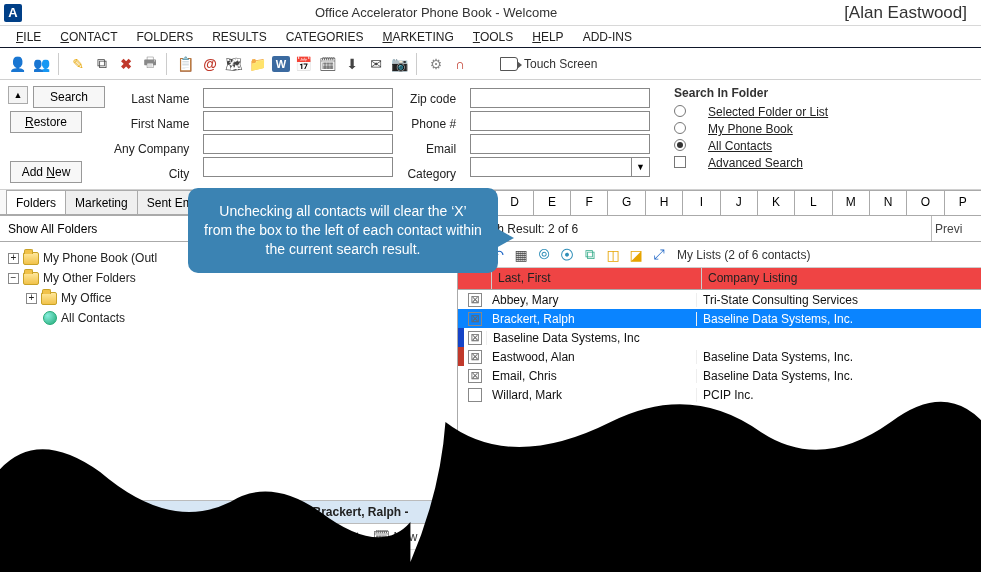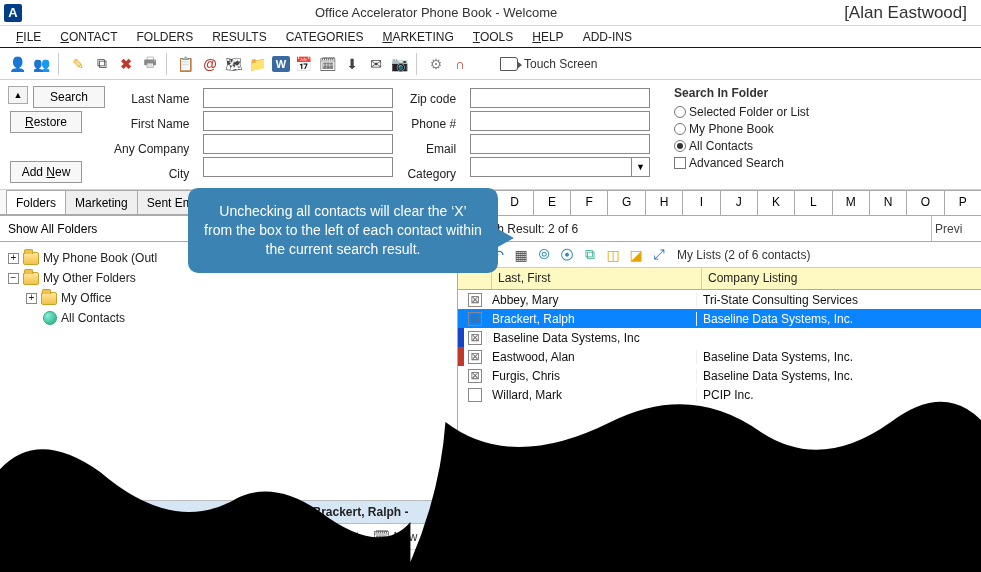--- a/index.html
+++ b/index.html
@@ -31,21 +31,21 @@
   .sbtn { width: 72px; height: 22px; border:1px solid #999; background:#f7f7f7; cursor:pointer; font-size:12px;}
   .labelscol { display:flex; flex-direction:column; gap:3px; align-items:flex-end; padding-top:2px;}
   .labelscol span{height:22px;display:flex;align-items:center;color:#222;}
   .inputscol { display:flex; flex-direction:column; gap:3px; padding-top:2px;}
   .inputscol input, .inputscol .fakeinput { width:190px; height:20px; border:1px solid #888; padding:0 3px;}
   .inputscol2 input, .inputscol2 .fakeinput { width:180px; height:20px; border:1px solid #888; padding:0 3px;}
   .dropdownarrow { width:18px;height:20px;border:1px solid #888;border-left:none;display:inline-flex;align-items:center;justify-content:center;cursor:pointer; font-size:9px;}
   .row {display:flex;}
   .searchfolder { margin-left: 10px; display:flex; flex-direction:column; gap:3px; padding-top:0px;}
   .searchfolder .hdr{font-weight:bold;color:#333;margin-bottom:2px;}
-  .radio,.checkbox{display:flex;align-items:center;gap:3px;color:#222;cursor:pointer;}
+  .radio,.checkbox{display:flex;gap:22px;color:#222;cursor:pointer;text-decoration:underline;}
   .radio .r{width:12px;height:12px;border:1px solid #777;border-radius:50%;display:inline-flex;align-items:center;justify-content:center;}
   .radio .r.sel::after{content:"";width:6px;height:6px;background:#333;border-radius:50%;}
   .checkbox .c{width:12px;height:12px;border:1px solid #777;display:inline-block;}
 
   
   .lefttabs { width: 458px; display:flex; border-bottom:1px solid #aaa; height:25px; background:#f8f8f8;}
   .ltab { padding: 4px 9px; border:1px solid #aaa; border-bottom:none; background:#fff; margin-right:-1px; cursor:pointer; display:flex;align-items:center;}
   .ltab.inactive{background:#efefef;}
   .ltab:first-child{margin-left:6px;}
 
@@ -72,21 +72,21 @@
   .foldericon::before{content:"";position:absolute;top:-4px;left:0;width:7px;height:4px;background:#f1c24a;border:1px solid #c9a227;border-bottom:none;border-radius:2px 2px 0 0;}
   .globeicon{width:14px;height:14px;border:1px solid #2a7; border-radius:50%; background:radial-gradient(circle at 30% 30%,#8ed,#2a7);}
   .indent1{margin-left:18px;}
 
   
   .resulttoolbar { height:26px; display:flex; align-items:center; gap:5px; padding:0 8px; border-bottom:1px solid #ccc; color:#444;}
   .resulttoolbar .ic{width:18px;height:18px;display:inline-flex;align-items:center;justify-content:center;font-size:14px;cursor:pointer;}
   .mylistslabel{margin-left:4px;color:#333;}
 
   
-  .colhdr { display:flex; height:22px; border-bottom:1px solid #aaa; background:#fef9c3;}
+  .colhdr { display:flex; height:22px; border-bottom:1px solid #aaa; background:#ef4444;}
   .colhdr .chkcol{width:34px;border-right:1px solid #ccc;}
   .colhdr .namecol{width:210px;border-right:1px solid #ccc;padding:3px 6px;color:#222;}
   .colhdr .compcol{flex:1;padding:3px 6px;color:#222;}
   .listbody{overflow:auto;}
   .lrow{display:flex;height:19px;align-items:center;cursor:pointer;}
   .lrow .mark{width:6px;height:19px;}
   .lrow .chk{width:14px;height:14px;border:1px solid #888;margin:0 4px;display:inline-flex;align-items:center;justify-content:center;font-size:11px;color:#666;line-height:1;}
   .lrow .name{width:210px;padding:0 6px;color:#111;white-space:nowrap;overflow:hidden;}
   .lrow .comp{flex:1;padding:0 6px;color:#111;white-space:nowrap;overflow:hidden;border-left:1px solid #eee;}
   .lrow.selected{background:#0a84ff;color:#fff;}
@@ -314,21 +314,21 @@
         </div>
         <div class="lrow">
           <span class="mark" style="background:#c0392b"></span>
           <span class="chk">⊠</span>
           <span class="name">Eastwood, Alan</span>
           <span class="comp">Baseline Data Systems, Inc.</span>
         </div>
         <div class="lrow">
           <span class="mark" style="background:transparent"></span>
           <span class="chk">⊠</span>
-          <span class="name">Furgis, Chris</span>
+          <span class="name">Email, Chris</span>
           <span class="comp">Baseline Data Systems, Inc.</span>
         </div>
         <div class="lrow">
           <span class="mark" style="background:transparent"></span>
           <span class="chk"></span>
           <span class="name">Willard, Mark</span>
           <span class="comp">PCIP Inc.</span>
         </div>
       </div>
   </div>

